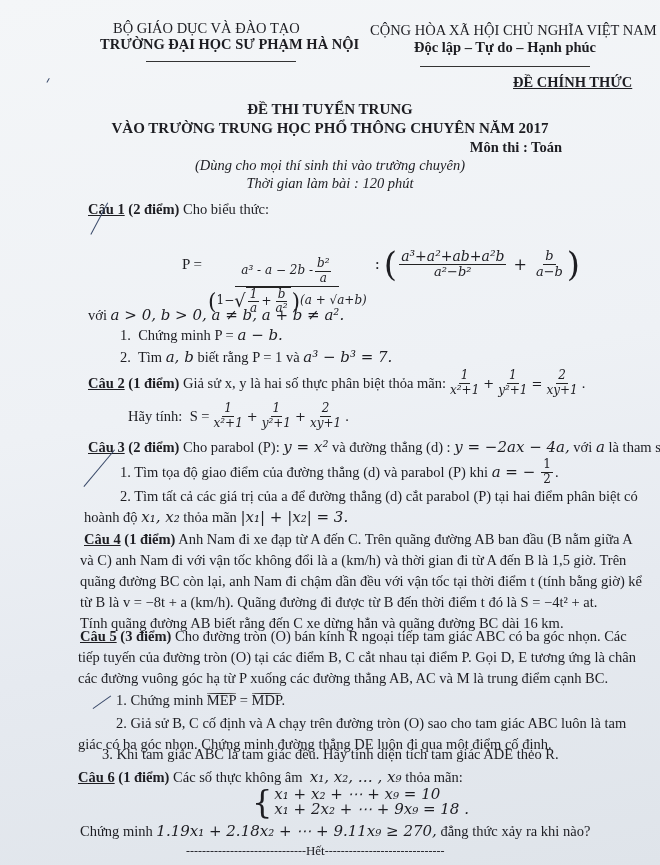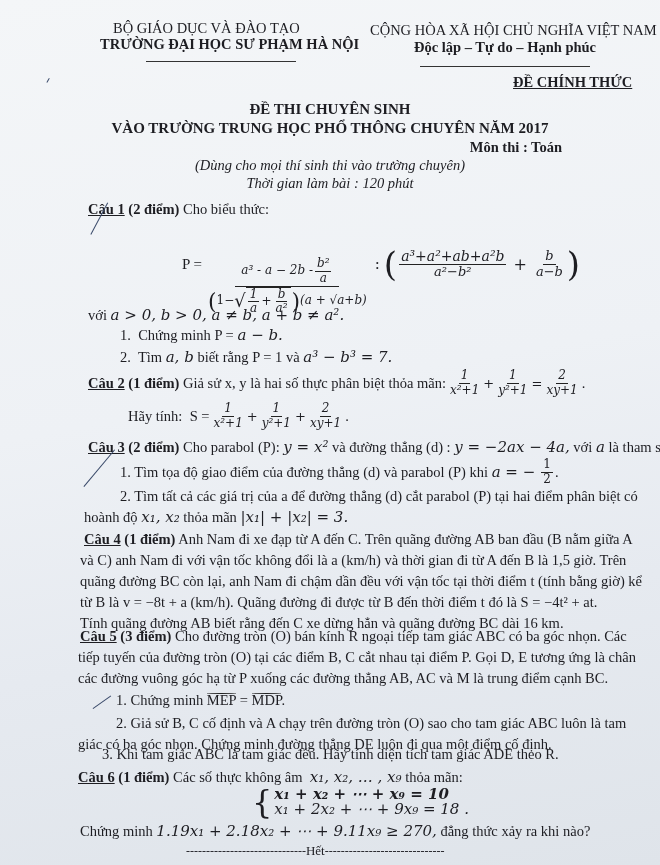--- a/index.html
+++ b/index.html
@@ -34,21 +34,21 @@
   <div class="rule" style="left:146px; top:61px; width:150px;"></div>
 
   <div class="abs t14" style="left:370px; top:22px; width:270px; text-align:center;">CỘNG HÒA XÃ HỘI CHỦ NGHĨA VIỆT NAM</div>
   <div class="abs t14 b" style="left:370px; top:39px; width:270px; text-align:center;">Độc lập – Tự do – Hạnh phúc</div>
   <div class="rule" style="left:420px; top:66px; width:170px;"></div>
 
   <div class="abs t14 b u" style="left:513px; top:74px;">ĐỀ CHÍNH THỨC</div>
 
   <div class="pen" style="left:47px; top:82px; width:5px; transform:rotate(-60deg);"></div>
 
-  <div class="abs t15 b" style="left:0; width:660px; top:101px; text-align:center;">ĐỀ THI CHUYÊN SINH</div>
+  <div class="abs t15 b" style="left:0; width:660px; top:101px; text-align:center;">ĐỀ THI TUYỂN TRUNG</div>
   <div class="abs t15 b" style="left:0; width:660px; top:120px; text-align:center;">VÀO TRƯỜNG TRUNG HỌC PHỔ THÔNG CHUYÊN NĂM 2017</div>
   <div class="abs t14 b" style="left:0; width:562px; top:139px; text-align:right;">Môn thi : Toán</div>
   <div class="abs t14 i" style="left:0; width:660px; top:157px; text-align:center;">(Dùng cho mọi thí sinh thi vào trường chuyên)</div>
   <div class="abs t14 i" style="left:0; width:660px; top:175px; text-align:center;">Thời gian làm bài : 120 phút</div>
 
   <div class="abs t14" style="left:88px; top:201px;">
     <span class="b u">Câu 1</span>
     <span class="b">(2 điểm)</span>
     <span>Cho biểu thức:</span>
   </div>
@@ -210,21 +210,21 @@
   <div class="abs t14" style="left:78px; top:768px;">
     <span class="b u">Câu 6</span>
     <span class="b">(1 điểm)</span>
     <span>Các số thực không âm</span>&nbsp;
     <span class="m">x₁, x₂, … , x₉</span>
     <span>thỏa mãn:</span>
   </div>
   <div class="abs" style="left:252px; top:786px; display:flex; align-items:center;">
     <span style="font-size:32px; line-height:1; font-family:'DejaVu Serif',serif; margin-right:2px;">{</span>
     <div style="display:flex; flex-direction:column;">
-      <span class="m" style="line-height:15px;font-weight:bold;">x₁ + x₂ + ⋯ + x₉ = 10</span>
+      <span class="m" style="line-height:15px;">x₁ + x₂ + ⋯ + x₉ = 10</span>
       <span class="m" style="line-height:15px;">x₁ + 2x₂ + ⋯ + 9x₉ = 18 .</span>
     </div>
   </div>
   <div class="abs t14" style="left:80px; top:822px;">
     <span>Chứng minh</span>
     <span class="m">1.19x₁ + 2.18x₂ + ⋯ + 9.11x₉  ≥ 270,</span>
     <span>đẳng thức xảy ra khi nào?</span>
   </div>
 
   <div class="abs" style="left:186px; top:843px; font-size:12px;">

